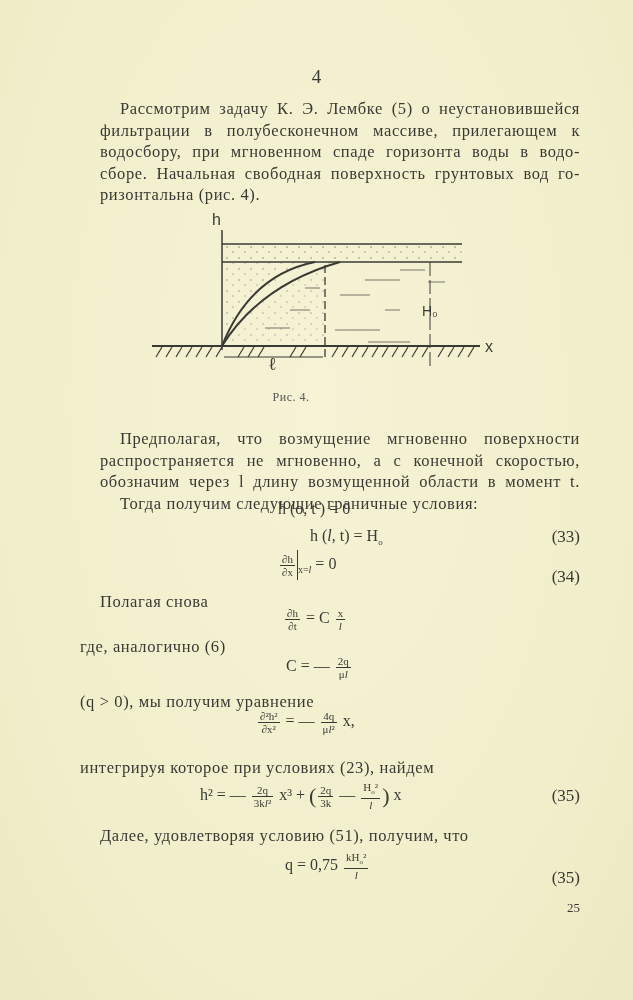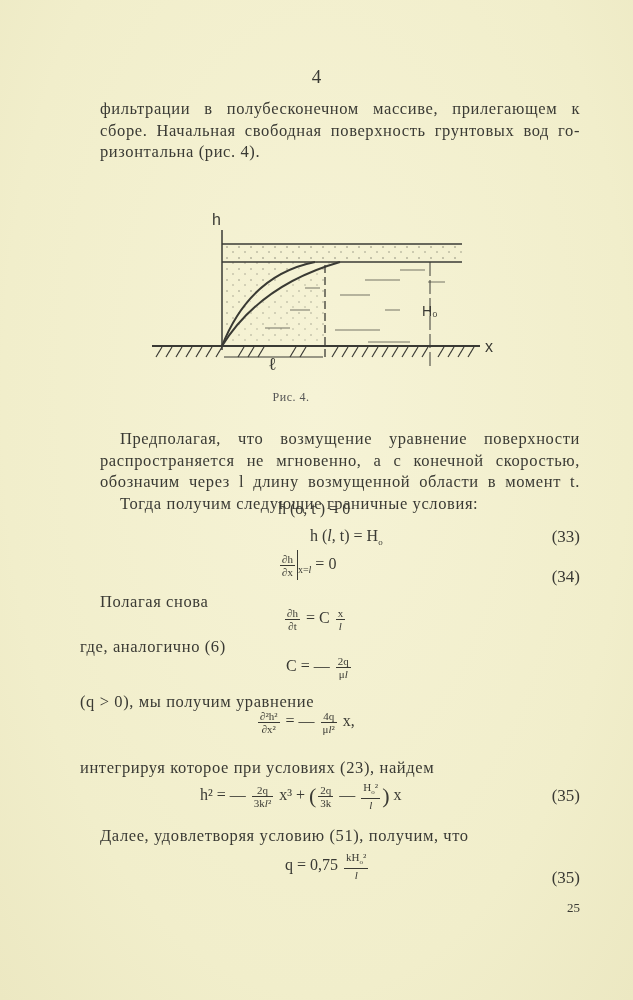--- a/index.html
+++ b/index.html
@@ -29,21 +29,23 @@
     i.l { font-style: italic; }
   </style>
 </head>
 <body>
 
 <div class="page">
 
   <div class="pagenum-top">4</div>
 
   <div class="para" style="top:98px;">
+    <span class="line indent">Рассмотрим задачу К. Э. Лембке (5) о неустановившейся</span>
     <span class="line">фильтрации в полубесконечном массиве, прилегающем к</span>
+    <span class="line">водосбору, при мгновенном спаде горизонта воды в водо-</span>
     <span class="line">сборе. Начальная свободная поверхность грунтовых вод го-</span>
     <span class="line last">ризонтальна (рис. 4).</span>
   </div>
 
   <svg class="fig" viewBox="0 0 370 170" width="370" height="170">
     <defs>
       <pattern id="dots" width="12" height="11" patternUnits="userSpaceOnUse">
         <circle cx="3" cy="3" r="0.8" fill="#55554a"></circle>
         <circle cx="9" cy="8" r="0.7" fill="#55554a"></circle>
       </pattern>
@@ -112,21 +114,21 @@
     </g>
     <text x="345" y="152" font-size="16" fill="#3a3a34" font-family="Liberation Sans, sans-serif">x</text>
 
     <line x1="84" y1="157" x2="183" y2="157" stroke="#3a3a34" stroke-width="1"></line>
     <text x="128" y="170" font-size="18" fill="#3a3a34" font-family="Liberation Serif, serif">ℓ</text>
   </svg>
 
   <div class="caption">Рис. 4.</div>
 
   <div class="para" style="top:428px;">
-    <span class="line indent">Предполагая, что возмущение уравнение поверхности</span>
+    <span class="line indent">Предполагая, что возмущение мгновенно поверхности</span>
     <span class="line">распространяется не мгновенно, а с конечной скоростью,</span>
     <span class="line">обозначим через l длину возмущенной области в момент t.</span>
     <span class="line last indent">Тогда получим следующие граничные условия:</span>
   </div>
 
   <div class="eqn" style="top:500px; left:278px;">h (o, t ) = 0</div>
   <div class="eqn" style="top:527px; left:278px;margin-left:32px;">h (<i class="l">l</i>, t) = H<sub style="font-size:9px">o</sub></div>
   <div class="eqnum" style="top:527px;">(33)</div>
 
   <div class="eqn" style="top:550px; left:278px;">

